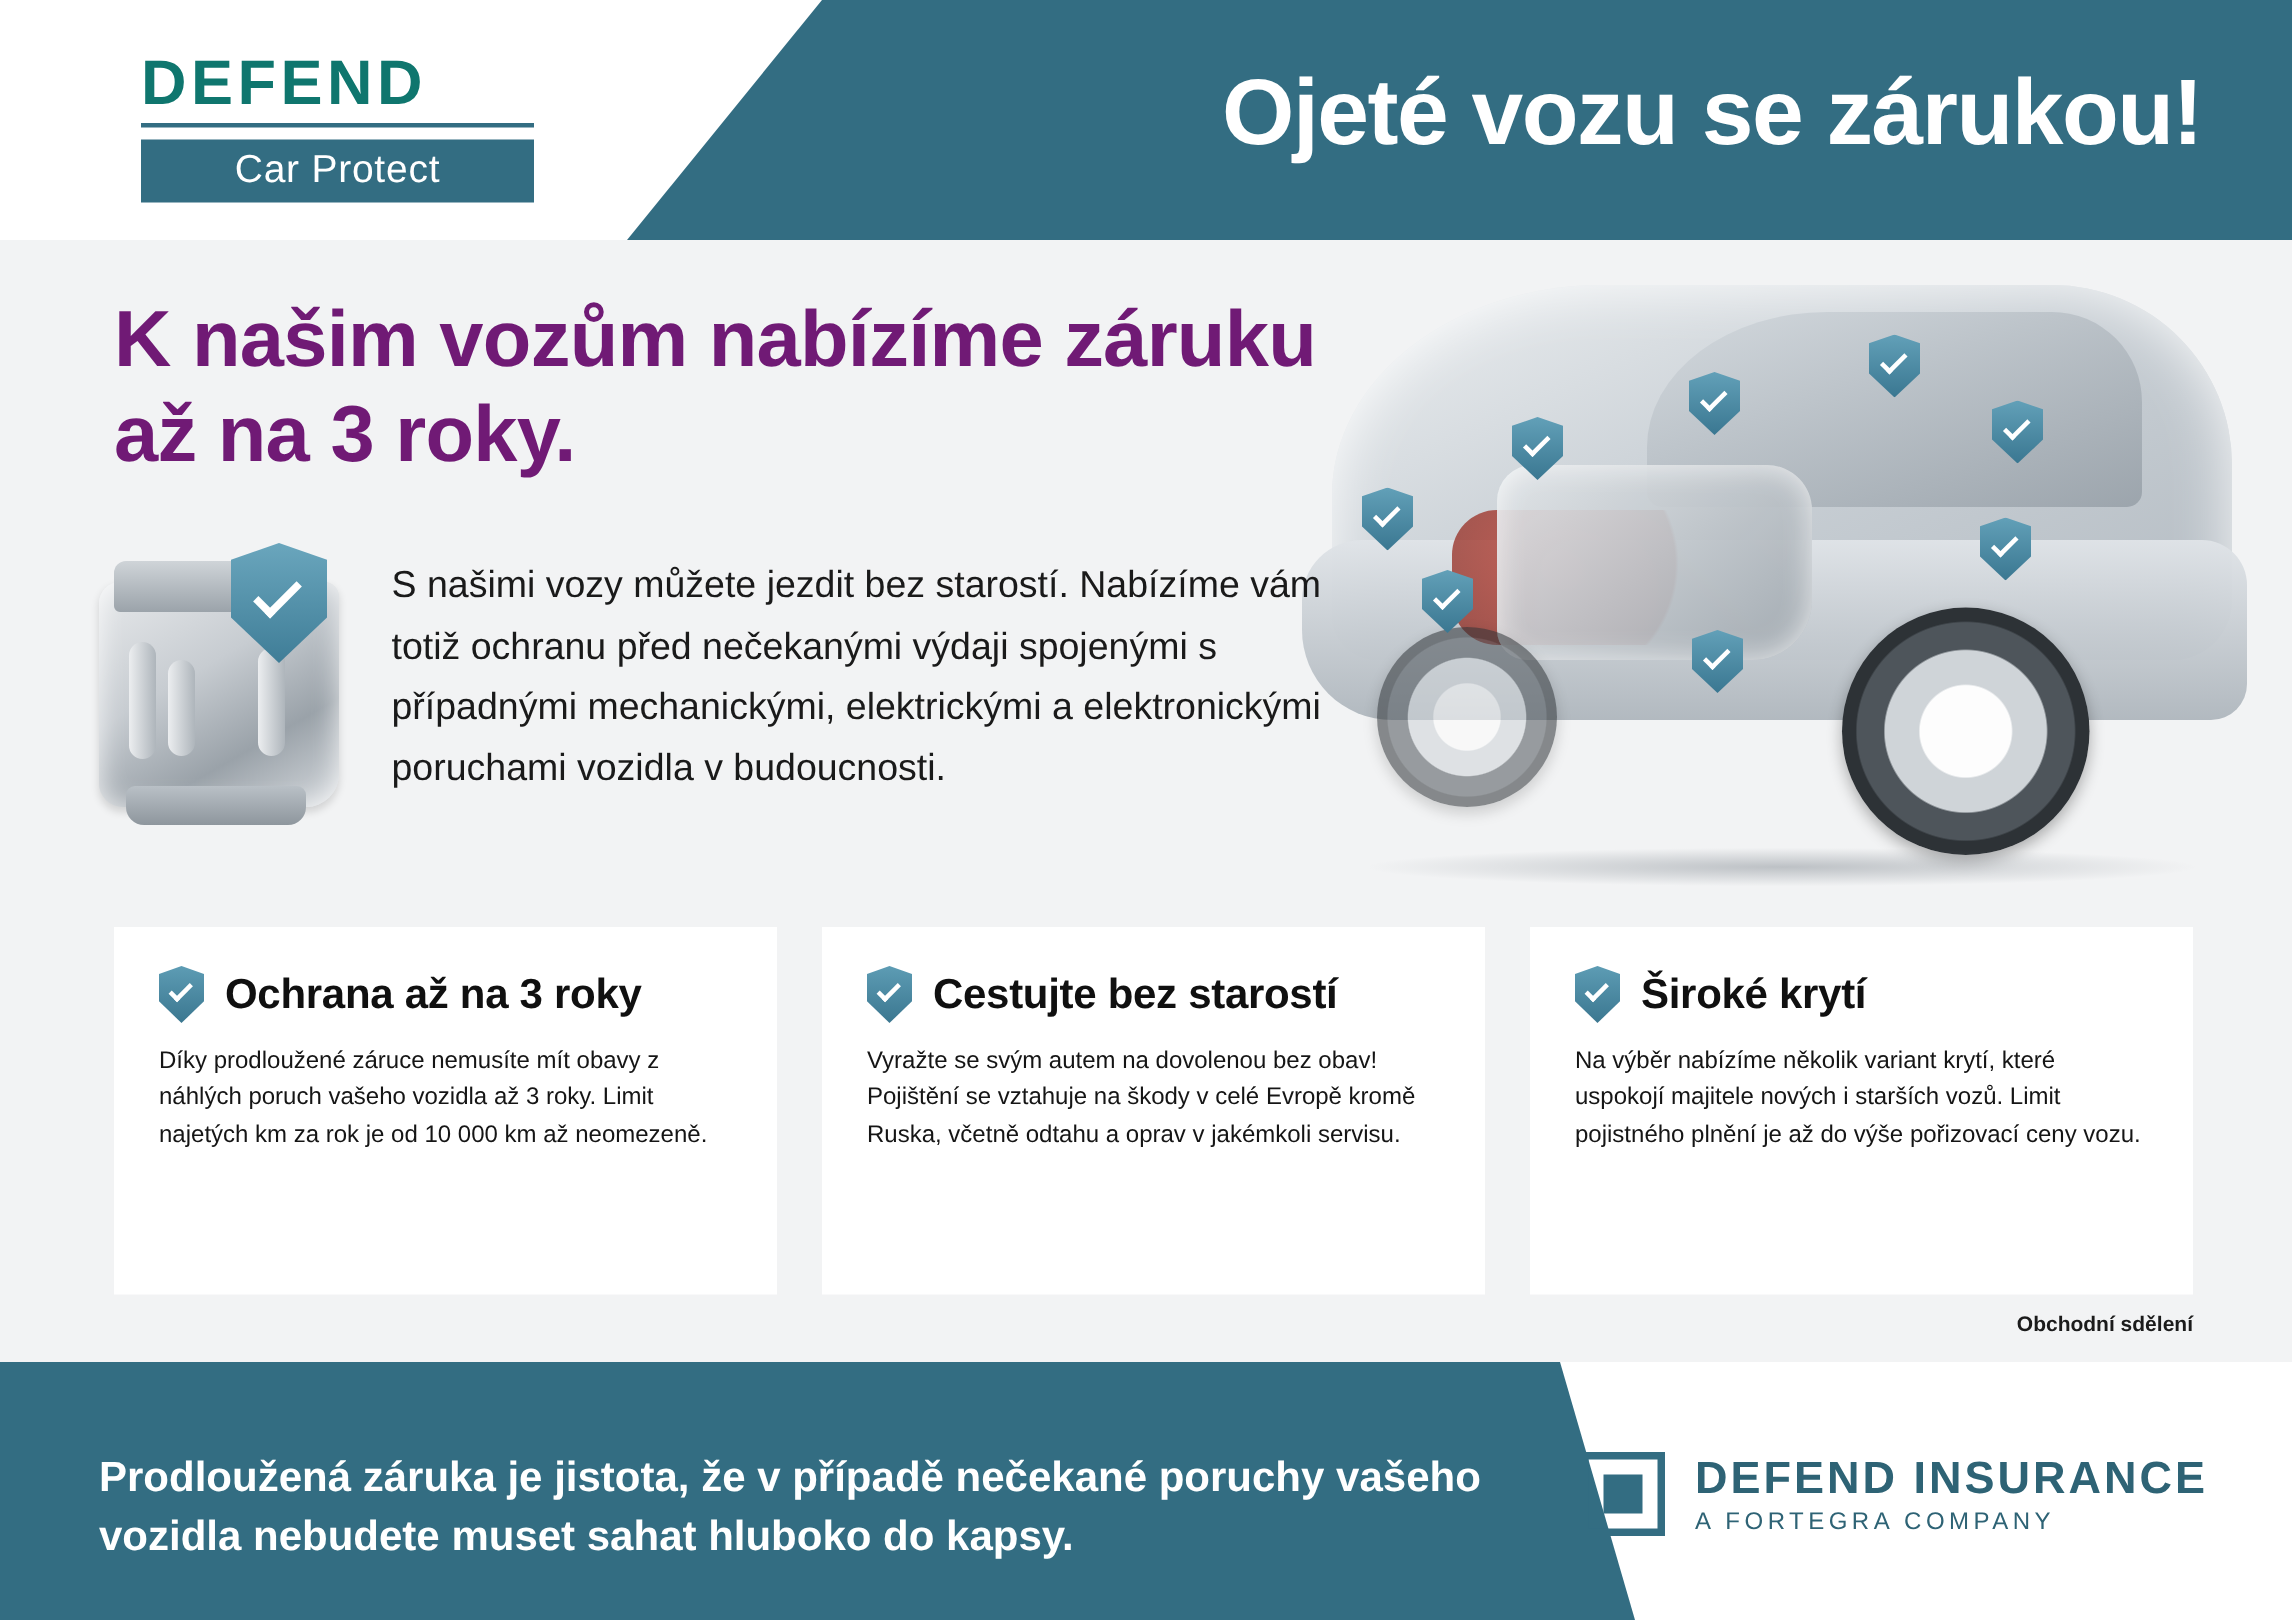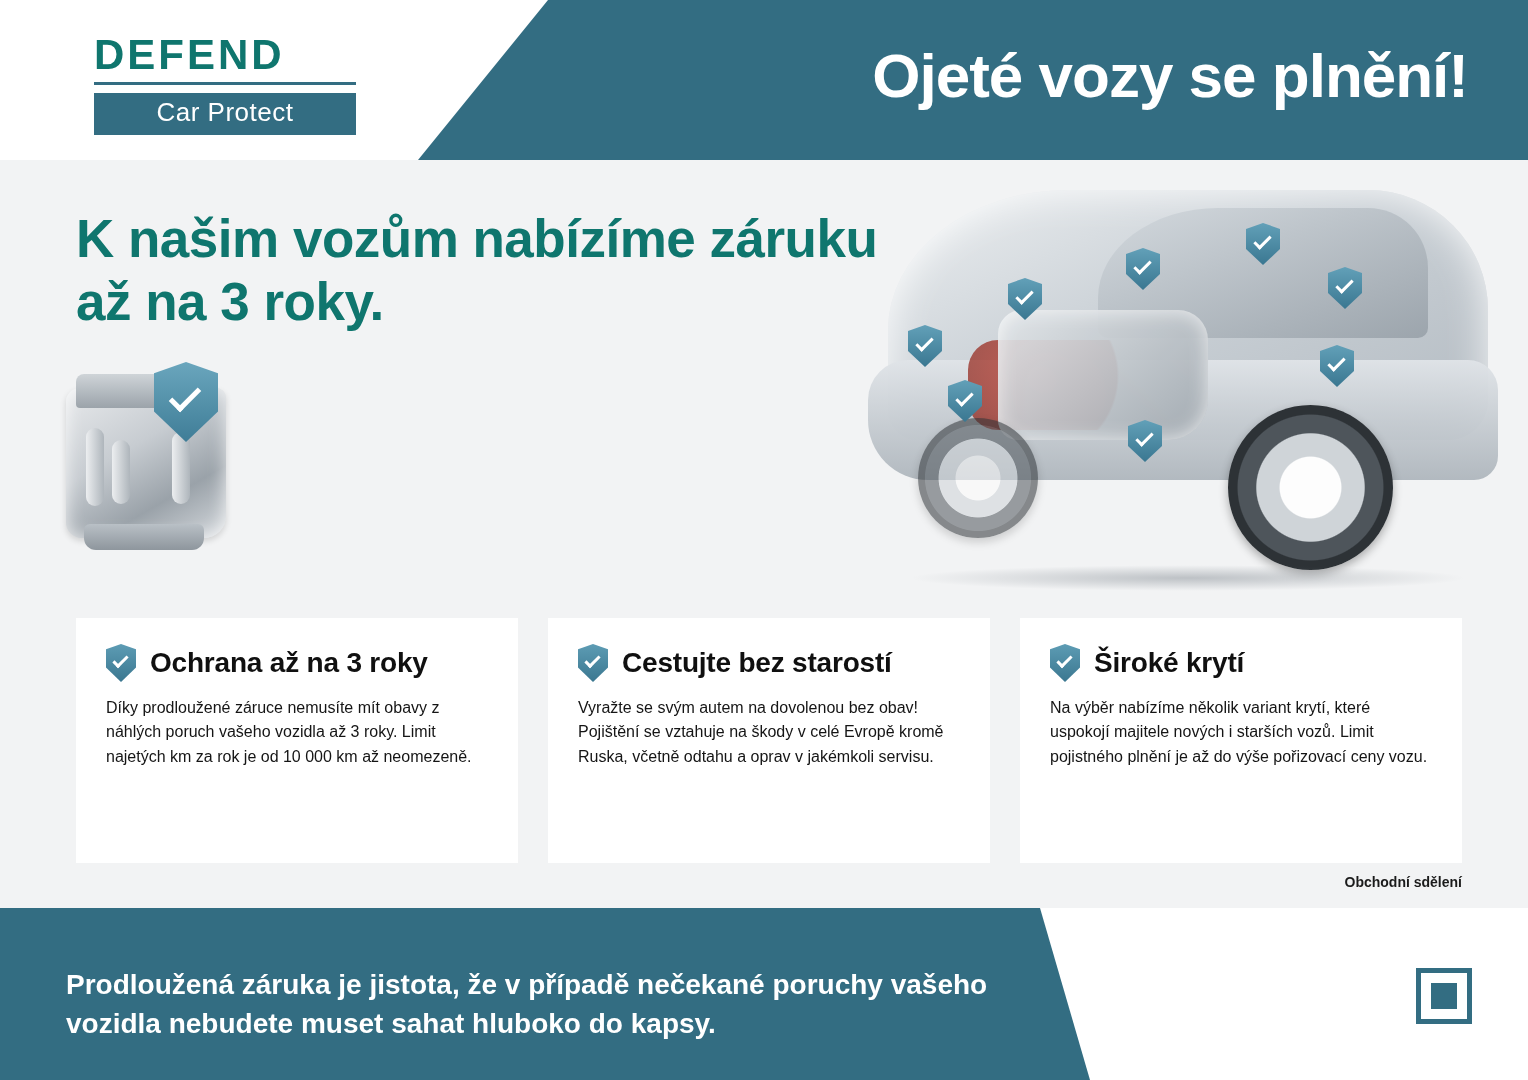--- a/index.html
+++ b/index.html
@@ -69,24 +69,23 @@
     letter-spacing: 0.5px;
   }
 
   
   .headline {
     position: absolute;
     top: 196px; left: 76px;
     width: 860px;
     font-size: 53px;
     font-weight: bold;
-    color: #0f766e;
+    color: #701a75;
     line-height: 1.18;
     letter-spacing: -0.5px;
-    margin-top: 12px;
   }
 
   
   .intro {
     position: absolute;
     top: 362px; left: 60px;
     width: 830px;
     display: flex;
     gap: 26px;
   }
@@ -344,21 +343,21 @@
     margin-top: 4px;
   }
 </style>
 </head>
 <body>
 
 <div class="page">
 
   <div class="header">
     <div class="header-teal"></div>
-    <div class="header-title">Ojeté vozy se plnění!</div>
+    <div class="header-title">Ojeté vozu se zárukou!</div>
   </div>
 
   <div class="logo">
     <div class="logo-word">DEFEND</div>
     <div class="logo-rule"></div>
     <div class="logo-sub">Car Protect</div>
   </div>
 
   <div class="headline">K našim vozům nabízíme záruku až na 3 roky.</div>
 
@@ -401,20 +400,21 @@
   <div class="intro">
     <div class="engine-art">
       <div class="engine-body"></div>
       <div class="engine-pipe p1"></div>
       <div class="engine-pipe p2"></div>
       <div class="engine-pipe p3"></div>
       <div class="shield-lg">
         <span class="tick"></span>
       </div>
     </div>
+    <div class="intro-text">S našimi vozy můžete jezdit bez starostí. Nabízíme vám totiž ochranu před nečekanými výdaji spojenými s případnými mechanickými, elektrickými a elektronickými poruchami vozidla v budoucnosti.</div>
   </div>
 
   <div class="cards">
 
     <div class="card">
       <div class="card-head">
         <div class="shield-sm">
             <span class="tick"></span>
           </div>
         <div class="card-title">Ochrana až na 3 roky</div>
@@ -445,16 +445,20 @@
   </div>
 
   <div class="disclaimer">Obchodní sdělení</div>
 
   <div class="footer">
     <div class="footer-white"></div>
     <div class="footer-teal"></div>
     <div class="footer-text">Prodloužená záruka je jistota, že v případě nečekané poruchy vašeho vozidla nebudete muset sahat hluboko do kapsy.</div>
     <div class="footer-logo">
       <div class="mark"></div>
+      <div>
+        <div class="footer-logo-main">DEFEND INSURANCE</div>
+        <div class="footer-logo-sub">A FORTEGRA COMPANY</div>
+      </div>
     </div>
   </div>
 
 </div>
 
 </body></html>

